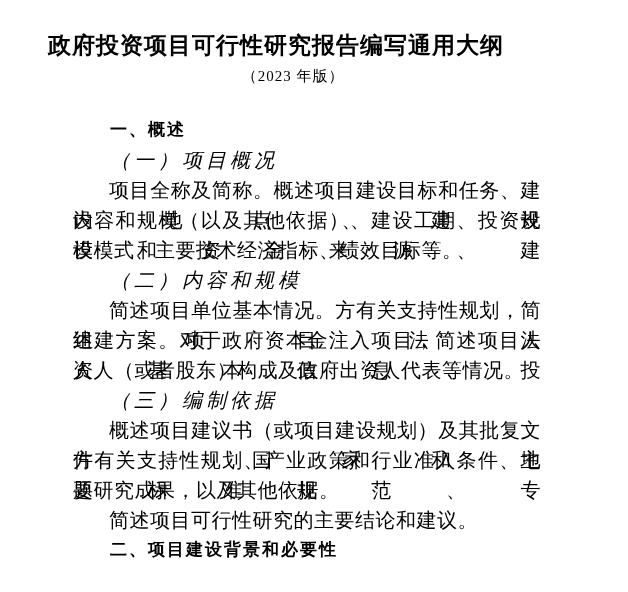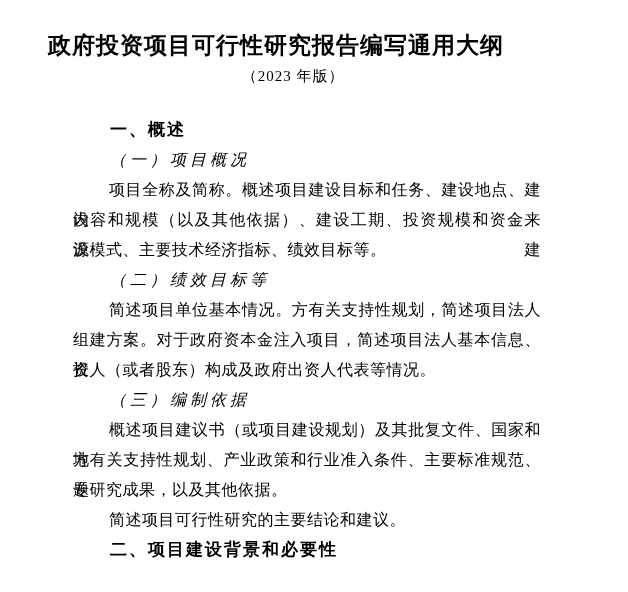--- a/index.html
+++ b/index.html
@@ -44,21 +44,21 @@
   .doc-content {
     position: absolute;
     top: 115px;
     left: 73px;
     width: 468px;
   }
   .line {
     margin: 0;
     height: 30px;
     line-height: 30px;
-    font-size: 16px;
+    font-size: 20px;
     white-space: nowrap;
   }
   
   .line.h {
     font-family: "Liberation Sans", sans-serif;
     font-weight: bold;
     font-size: 17px;
     letter-spacing: 2px;
     text-indent: 37px;
   }
@@ -93,21 +93,21 @@
   <div class="doc-title">政府投资项目可行性研究报告编写通用大纲</div>
 
   <div class="doc-edition">（2023 年版）</div>
 
   <div class="doc-content">
     <p class="line h">一、概述</p>
     <p class="line s">（一）项目概况</p>
     <p class="line pi fill">项目全称及简称。概述项目建设目标和任务、建设地点、建设</p>
     <p class="line p fill">内容和规模（以及其他依据）、建设工期、投资规模和资金来源、建</p>
     <p class="line p">设模式、主要技术经济指标、绩效目标等。</p>
-    <p class="line s">（二）绩效目标等</p>
+    <p class="line s">（二）内容和规模</p>
     <p class="line pi fill">简述项目单位基本情况。方有关支持性规划，简述项目法人</p>
     <p class="line p fill">组建方案。对于政府资本金注入项目，简述项目法人基本信息、投</p>
     <p class="line p">资人（或者股东）构成及政府出资人代表等情况。</p>
     <p class="line s">（三）编制依据</p>
     <p class="line pi fill">概述项目建议书（或项目建设规划）及其批复文件、国家和地</p>
     <p class="line p fill">方有关支持性规划、产业政策和行业准入条件、主要标准规范、专</p>
     <p class="line p">题研究成果，以及其他依据。</p>
     <p class="line pi">简述项目可行性研究的主要结论和建议。</p>
     <p class="line h">二、项目建设背景和必要性</p>
   </div>

